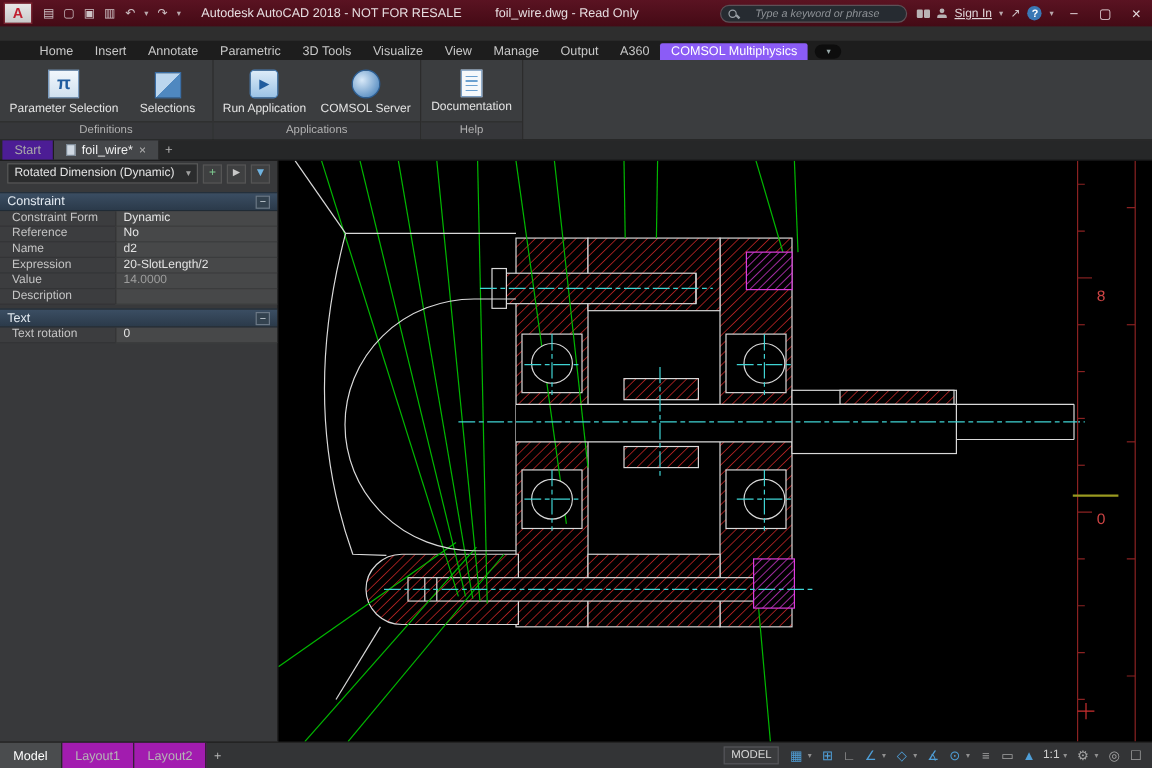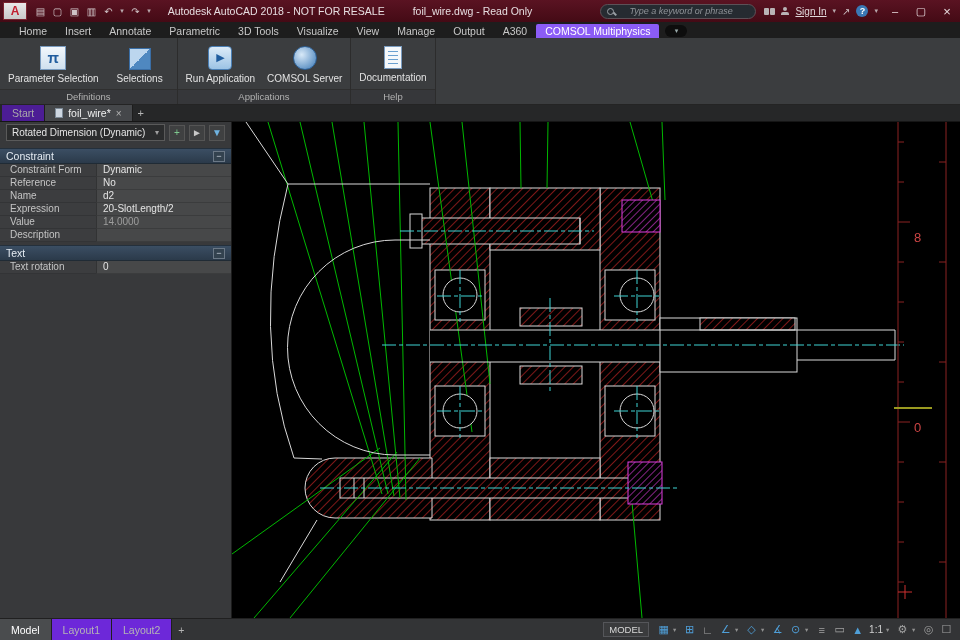--- a/index.html
+++ b/index.html
@@ -35,22 +35,22 @@
   .signin { font-size:10px; color:#e0d6d9;text-decoration:underline; }
   .tinycaret { font-size:7px; color:#b8a8ac; }
   .helpcirc { width:12px; height:12px; border-radius:50%; background:#3a78b5; color:#fff;
               font-size:9px; font-weight:bold; display:flex; align-items:center; justify-content:center; }
   .winbtns { display:flex; height:100%; }
   .winbtns span { width:26px; display:flex; align-items:center; justify-content:center;
                   font-size:11px; color:#e8dde0; }
   .winbtns .close { font-size:13px; }
 
   
-  .tabrow { height:16px; background:#1d1d1d; display:flex; align-items:flex-end; padding-left:10px;
-            flex:0 0 16px; }
+  .tabrow { height:16px; background:#1d1d1d; display:flex; align-items:flex-end; padding-left:24px;
+            flex:0 0 16px;margin-top:12px; }
   .rtab { padding:1px 9px; font-size:10.5px; color:#c8c8c8; white-space:nowrap; }
   .rtab.active { background:#8b5cf6; color:#fff; border-radius:2px 2px 0 0; }
   .ribbonToggle { margin-left:6px; margin-bottom:1px; width:22px; height:12px; border-radius:6px;
                   background:#0d0d0d; color:#9aa; font-size:7px; display:flex; align-items:center;
                   justify-content:center; }
 
   
   .ribbon { height:67px; background:#3b3d3f; display:flex; border-bottom:1px solid #242424; flex:0 0 67px;}
   .rpanel { display:flex; flex-direction:column; border-right:1px solid #2c2c2c; }
   .rbtns { flex:1; display:flex; align-items:center; padding:3px 8px 1px; gap:12px; }
@@ -105,21 +105,21 @@
               border-left:1px solid #323334; font-size:10px; color:#e4e4e4; white-space:nowrap; overflow:hidden; }
   .prow .pv.ro { color:#9d9d9d; }
   .props-fill { flex:1; }
 
   .viewport { flex:1; position:relative; background:#000; min-width:0; }
   .viewport svg { position:absolute; inset:0; width:100%; height:100%; }
 
   
   .bottombar { height:22px; background:#333436; border-top:1px solid #202020; display:flex;
                align-items:stretch; flex:0 0 22px; font-size:10.5px; }
-  .ltab { display:flex; align-items:center; padding:0 11px; color:#b5b5b5; background:#6d28d9;
+  .ltab { display:flex; align-items:center; padding:0 11px; color:#b5b5b5; background:#a21caf;
           border-right:1px solid #1f1f1f; }
   .ltab.active { background:#4a4c4e; color:#ffffff; }
   .ltab-plus { width:18px; display:flex; align-items:center; justify-content:center; color:#b5b5b5; }
   .statusfill { flex:1; }
   .status { display:flex; align-items:center; gap:1px; padding-right:5px; }
   .model-lbl { font-size:9.5px; color:#d8d8d8; border:1px solid #55565a; padding:1px 5px; margin-right:5px;
                background:#3a3b3d; }
   .sicon { width:17px; text-align:center; font-size:11px; }
   .sicon.blue { color:#4f9fd8; }
   .sicon.gray { color:#a2a2a2; }

